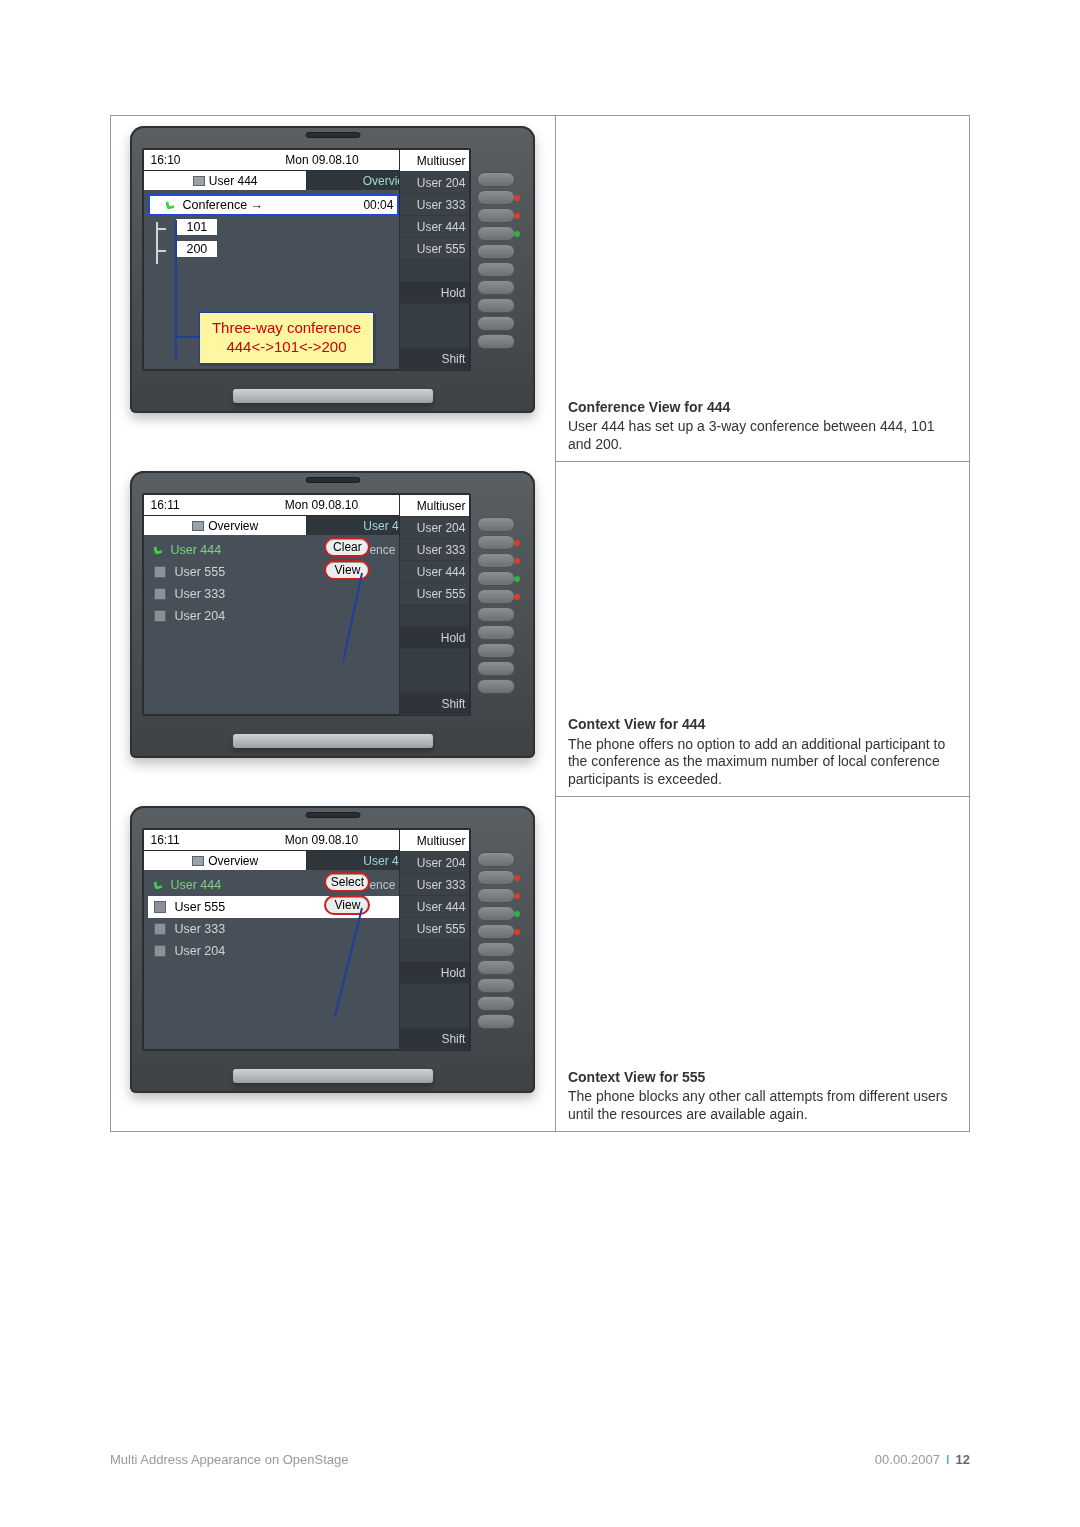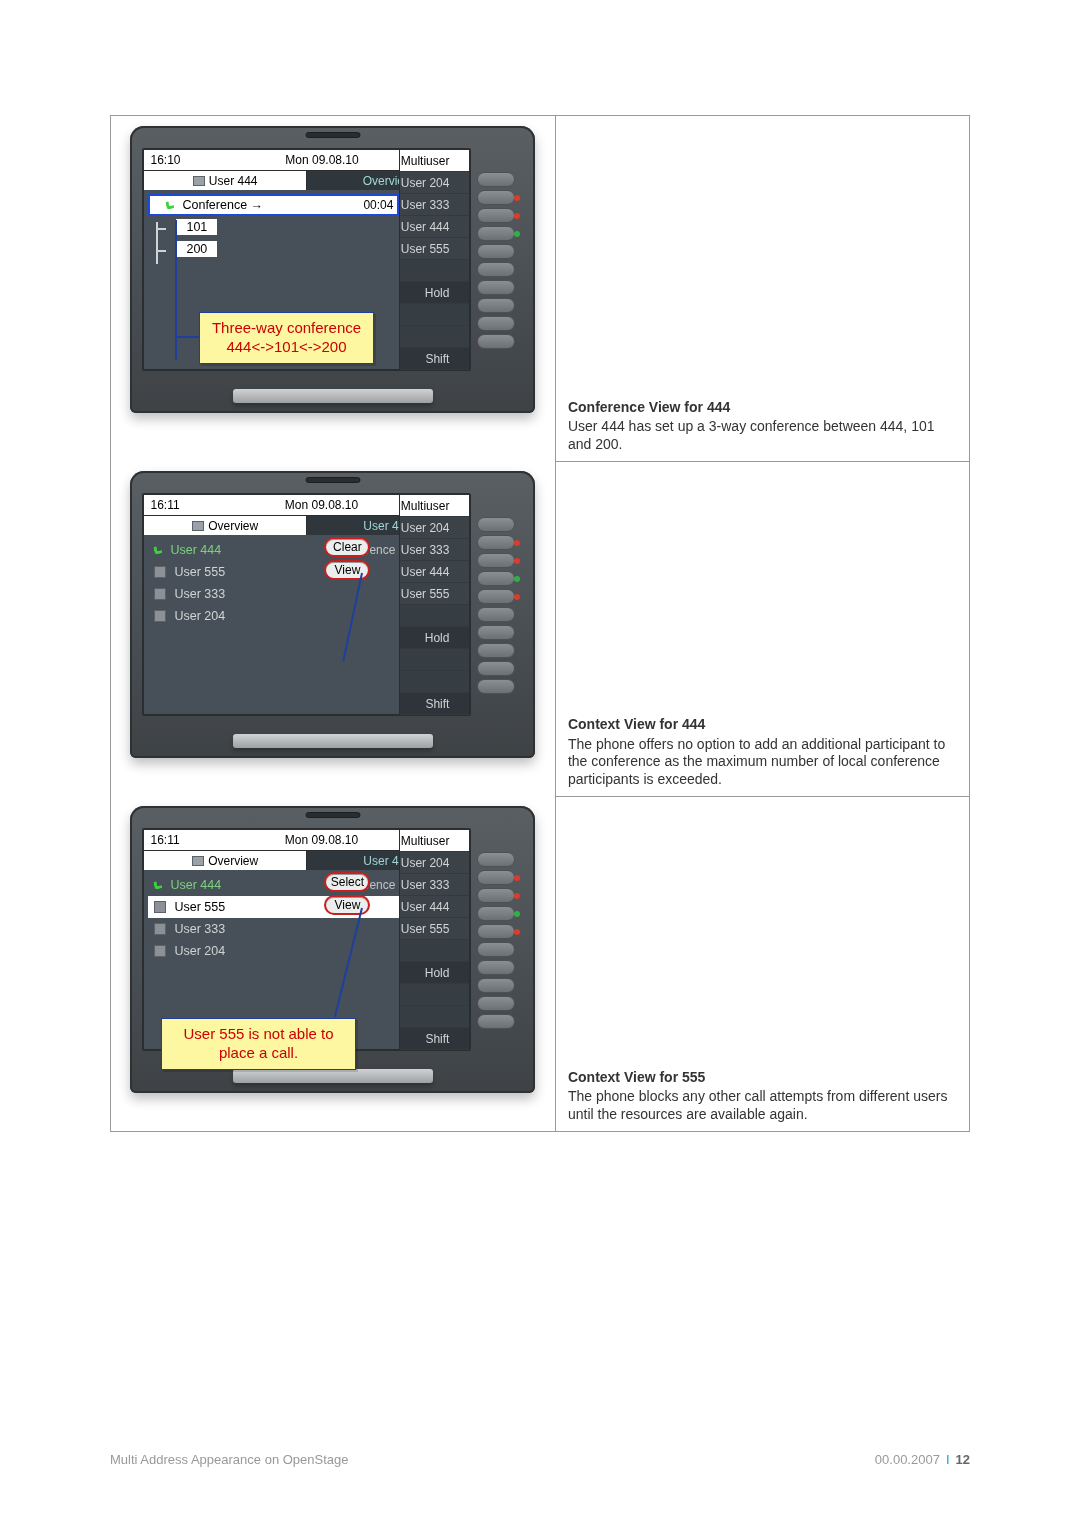--- a/index.html
+++ b/index.html
@@ -90,21 +90,21 @@
   .tree-h1 { position:absolute; left:12px; top:38px; width:10px; height:2px; background:#cfd4d4;}
   .tree-h2 { position:absolute; left:12px; top:60px; width:10px; height:2px; background:#cfd4d4;}
 
   
   .sidecol {
     position:absolute; right:0; top:0; bottom:0; width:70px;
     background:#3b4248; border-left:1px solid #2b2e31;
   }
   .sidecol .side-item {
     height:22px; display:flex; align-items:center; justify-content:flex-end;
-    padding-right:20px; font-size:12px; color:#cfd4d4;
+    padding-right:4px; font-size:12px; color:#cfd4d4;
     border-bottom:1px solid #323a40;
   }
   .sidecol .side-item.spacer { background:#363d43; }
   .sidecol .side-item.lbl-hold,
   .sidecol .side-item.lbl-shift { background:#2e343a;text-align:right; }
 
   
   .softbtn-box {
     position:absolute; top:28px; left:132px;
     display:flex; flex-direction:column; gap:3px;
@@ -424,24 +424,20 @@
             <div class="hkey"></div>
             <div class="hkey"></div>
             <div class="hkey"></div>
           </div>
         </div>
         <div class="base">
             <div class="stand"></div>
           </div>
       </div>
 
-      <div class="callout" style="left:50px; top:222px; width:195px;">
-        <div>User 555 is not able to</div>
-        <div>place a call.</div>
-      </div>
       <div style="position:absolute; left:250px; top:112px; width:1.5px; height:112px; background:#1e3ea0; transform:rotate(14deg); transform-origin:top;"></div>
     </div>
     <div class="text-col bottom-align" style="height:335px;">
       <div>
         <div class="caption-title">Context View for 555</div>
         <div>The phone blocks any other call attempts from different users until the resources are available again.</div>
       </div>
     </div>
   </div>
 

